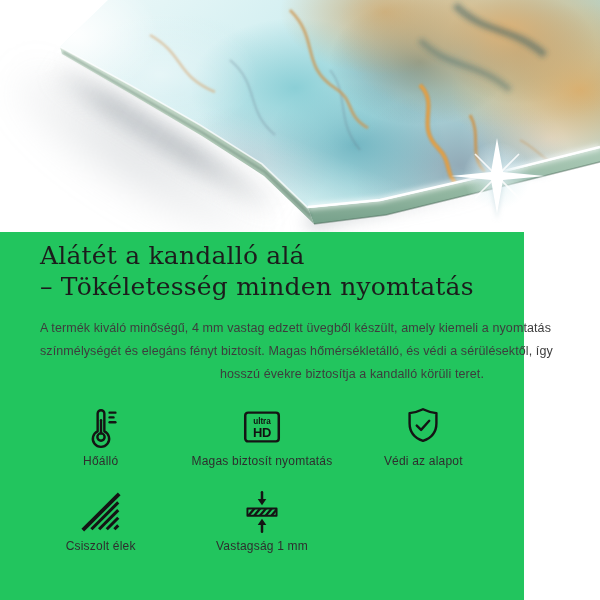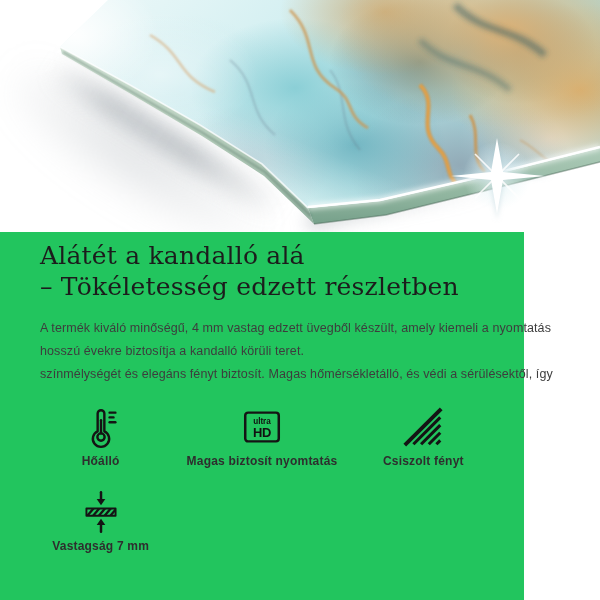--- a/index.html
+++ b/index.html
@@ -65,33 +65,33 @@
 
   
   .headline{
     margin:8px 40px 0 40px;
     font-family:"DejaVu Serif","Liberation Serif",serif;
     font-size:25px;line-height:31px;font-weight:400;
     color:#1c1c1c;letter-spacing:.2px;
   }
   .description{
     margin:15px 40px 0 40px;
-    font-size:12.5px;line-height:23px;color:#3d3d3d;letter-spacing:.1px;
+    font-size:12.5px;line-height:23px;color:#3d3d3d;letter-spacing:.1px;text-align:right;
   }
   .description .line{white-space:nowrap;}
 
   
   .features{
     margin:18px 20px 0 20px;
     display:grid;grid-template-columns:repeat(3,1fr);row-gap:21px;
   }
   .feature{display:flex;flex-direction:column;align-items:center;}
   .feature svg{width:46px;height:46px;display:block;}
   .feature-label{
-    margin-top:4px;font-size:12px;line-height:14px;color:#2e2e2e;letter-spacing:.2px;text-align:left;font-weight:bold;
+    margin-top:4px;font-size:12px;line-height:14px;color:#2e2e2e;letter-spacing:.2px;text-align:left;
   }
   .icon-stroke{stroke:#141414;fill:none;stroke-linecap:round;stroke-linejoin:round;}
   .icon-fill{fill:#141414;stroke:none;}
   .hd-text-small{font-family:"Liberation Sans",sans-serif;font-size:8.5px;font-weight:700;fill:#111;}
   .hd-text-big{font-family:"Liberation Sans",sans-serif;font-size:13.5px;font-weight:800;fill:#111;letter-spacing:-.3px;}
 </style>
 </head>
 <body>
 
 <div class="page">
@@ -148,27 +148,27 @@
         <path d="M445,176 L490,171 L497,132 L504,171 L551,176 L504,181 L497,220 L490,181 Z" fill="rgba(160,192,202,.35)" filter="url(#blur2)"></path>
         <path d="M451,176 L491,172 L497,138 L503,172 L545,176 L503,180 L497,214 L491,180 Z" fill="#ffffff"></path>
         <path d="M475,154 L519,198 M519,154 L475,198" stroke="#ffffff" stroke-width="1.6" opacity=".85"></path>
         <circle cx="497" cy="176" r="4.5" fill="#ffffff"></circle>
       </g>
     </svg>
   </div>
 
   <h1 class="headline">
     <div>Alátét a kandalló alá</div>
-    <div>– Tökéletesség edzett részletben</div>
+    <div>– Tökéletesség minden nyomtatás</div>
   </h1>
 
   <div class="description">
     <div class="line">A termék kiváló minőségű, 4 mm vastag edzett üvegből készült, amely kiemeli a nyomtatás</div>
+    <div class="line">színmélységét és elegáns fényt biztosít. Magas hőmérsékletálló, és védi a sérülésektől, így</div>
     <div class="line">hosszú évekre biztosítja a kandalló körüli teret.</div>
-    <div class="line">színmélységét és elegáns fényt biztosít. Magas hőmérsékletálló, és védi a sérülésektől, így</div>
   </div>
 
   <div class="features">
 
     <div class="feature">
       <svg viewBox="0 0 48 48">
         <g class="icon-stroke" stroke-width="2.5">
           <path d="M20.5,28.5 V10 a3.5,3.5 0 0 1 7,0 v18.5 a8.5,8.5 0 1 1 -7,0 Z"></path>
           <circle cx="24" cy="34.5" r="3.8"></circle>
           <line x1="24" y1="30.5" x2="24" y2="17"></line>
@@ -182,33 +182,42 @@
 
     <div class="feature">
       <svg viewBox="0 0 48 48">
         <rect x="6.5" y="9" width="35" height="30" rx="3" class="icon-stroke" stroke-width="2.6"></rect>
         <text x="24" y="21" text-anchor="middle" class="hd-text-small">ultra</text>
         <text x="24" y="34.5" text-anchor="middle" class="hd-text-big">HD</text>
       </svg>
       <div class="feature-label">Magas biztosít nyomtatás</div>
     </div>
 
+    <div class="feature">
+      <svg viewBox="0 0 48 48">
+        <g class="icon-stroke" stroke-width="2.5">
+          <path d="M24,5.5 C28,7.5 33,9 38,9.5 V20 c0,9.5 -5.5,15.5 -14,18.5 C15.5,35.5 10,29.5 10,20 V9.5 C15,9 20,7.5 24,5.5 Z"></path>
+          <path d="M17.5,22.5 L22,27 L30.5,17.5"></path>
+        </g>
+      </svg>
+      <div class="feature-label">Védi az alapot</div>
+    </div>
 
 
     <div class="feature">
       <svg viewBox="0 0 48 48">
         <g stroke="#141414" stroke-linecap="butt">
           <line x1="5" y1="43" x2="43" y2="5" stroke-width="4"></line>
           <line x1="14" y1="42" x2="42" y2="14" stroke-width="3.2"></line>
           <line x1="22" y1="42" x2="42" y2="22" stroke-width="3.2"></line>
           <line x1="30" y1="42" x2="42" y2="30" stroke-width="3.2"></line>
           <line x1="38" y1="42" x2="42" y2="38" stroke-width="3.2"></line>
         </g>
       </svg>
-      <div class="feature-label">Csiszolt fényt</div>
+      <div class="feature-label">Csiszolt élek</div>
     </div>
 
     <div class="feature">
       <svg viewBox="0 0 48 48">
         <defs>
           <clipPath id="thkClip">
               <rect x="9" y="20.5" width="30" height="7.2"></rect>
             </clipPath>
         </defs>
         <rect x="8.8" y="20.3" width="30.4" height="7.6" class="icon-stroke" stroke-width="2"></rect>
@@ -217,17 +226,17 @@
           <line x1="14" y1="30" x2="25" y2="17"></line>
           <line x1="20" y1="30" x2="31" y2="17"></line>
           <line x1="26" y1="30" x2="37" y2="17"></line>
           <line x1="32" y1="30" x2="43" y2="17"></line>
         </g>
         <line x1="24" y1="3.5" x2="24" y2="10" class="icon-stroke" stroke-width="2.6"></line>
         <path d="M19.5,10.5 L28.5,10.5 L24,17 Z" class="icon-fill"></path>
         <line x1="24" y1="44.5" x2="24" y2="38" class="icon-stroke" stroke-width="2.6"></line>
         <path d="M19.5,37.5 L28.5,37.5 L24,31 Z" class="icon-fill"></path>
       </svg>
-      <div class="feature-label">Vastagság 7 mm</div>
+      <div class="feature-label">Vastagság 1 mm</div>
     </div>
 
   </div>
 </div>
 
 </body></html>

